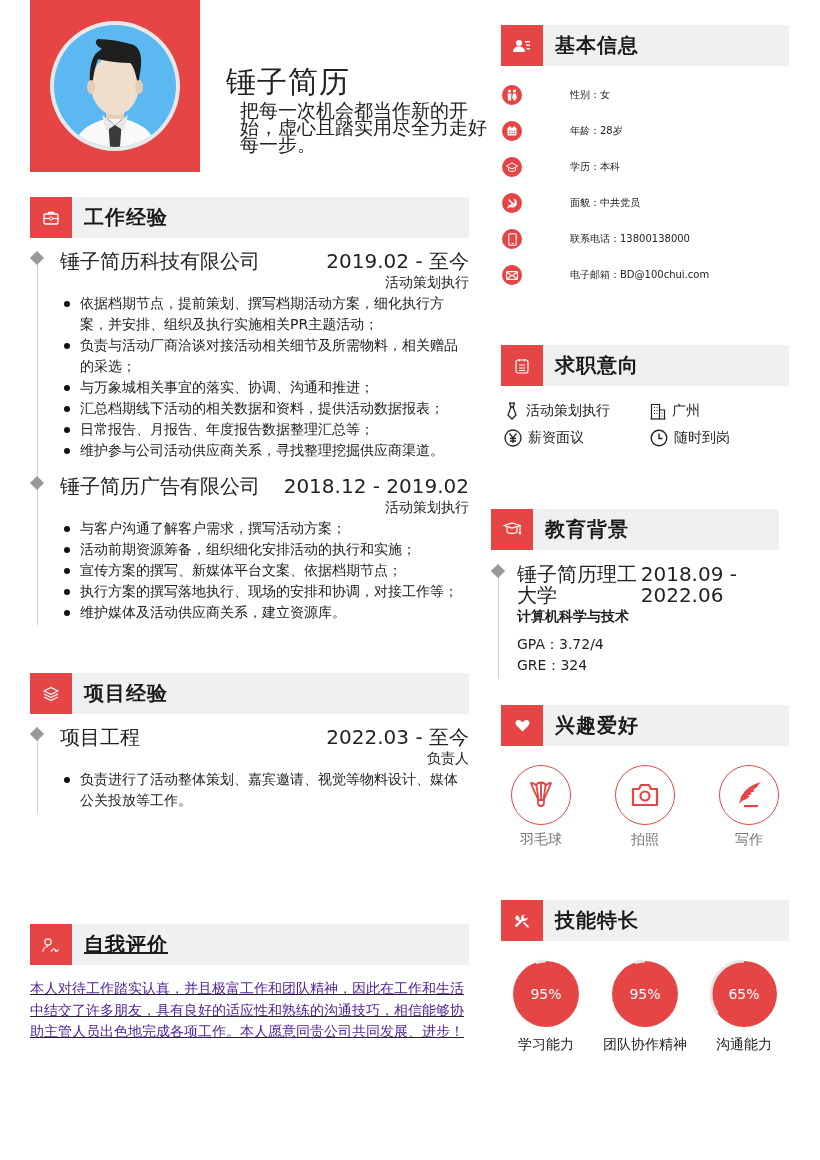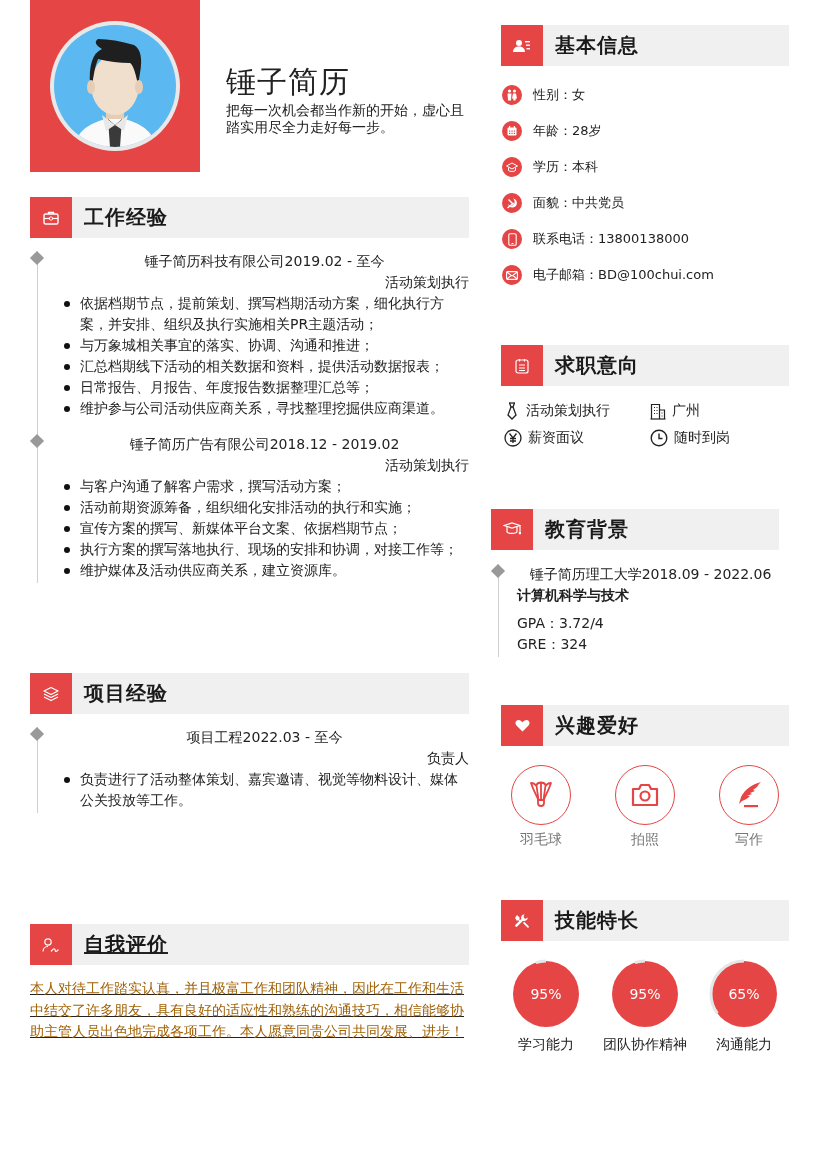--- a/index.html
+++ b/index.html
@@ -5,41 +5,41 @@
   * { box-sizing: border-box; margin: 0; padding: 0; }
   html, body { width: 820px; height: 1160px; background: #fff; overflow: hidden; }
   body { font-family: "DejaVu Sans", "Liberation Sans", sans-serif; color: #222; position: relative; font-size: 14px; }
 
   .abs { position: absolute; }
 
   
   .avatar-box { left: 30px; top: 0; width: 170px; height: 172px; background: #e54545; display:flex; align-items:center; justify-content:center; }
   .avatar-circle { width: 130px; height: 130px; border-radius: 50%; background: #e8e8e8; display:flex; align-items:center; justify-content:center; }
   .name { left: 226px; top: 62px; font-size: 30px; color: #222; font-weight: normal; letter-spacing: 1px; }
-  .motto { left: 226px; top: 102px; width: 250px; font-size: 14px; line-height: 17px; color: #222; font-family: Liberation Serif, serif; }
+  .motto { left: 240px; top: 102px; width: 250px; font-size: 19px; line-height: 17px; color: #222; font-family: Liberation Serif, serif; }
 
   
   .sec-head { height: 41px; background: #f0f0f0; display: flex; align-items: center; }
   .sec-icon { width: 42px; height: 41px; background: #e54545; display:flex; align-items:center; justify-content:center; flex-shrink: 0; }
   .sec-title { font-size: 20px; font-weight: bold; color: #1a1a1a; margin-left: 12px; letter-spacing: 1px; }
 
   
   .timeline { border-left: 1px solid #cfcfcf; }
   .entry { position: relative; padding-left: 22px; }
   .entry .diamond { position: absolute; left: -6px; top: 2px; width: 10px; height: 10px; background: #999; transform: rotate(45deg); }
-  .row { display: flex; justify-content: center; font-size: 14px; line-height: 21px; }
+  .row { display: flex; justify-content: space-between; font-size: 20px; line-height: 21px; }
   .sub-right { text-align: right; font-size: 14px; line-height: 21px; }
   ul.bullets { list-style: none; margin-top: 0; }
   ul.bullets li { position: relative; padding-left: 20px; font-size: 14px; line-height: 21px; }
   ul.bullets li::before { content: ""; position: absolute; left: 4px; top: 8px; width: 6px; height: 6px; border-radius: 50%; background: #111; }
 
-  .text-block { font-size: 14px; line-height: 21.5px; color: #a16207; }
-
-  
-  .info-item { display:flex; align-items:center; height: 36px; font-size: 13px; }
+  .text-block { font-size: 14px; line-height: 21.5px; color: #4c1d95; }
+
+  
+  .info-item { display:flex; align-items:center; height: 36px; font-size: 10px; gap: 37px; }
   .info-ic { width: 20px; height: 20px; border-radius: 50%; background: #e54545; display:flex; align-items:center; justify-content:center; margin-right: 11px; margin-left: 1px; }
 
   
   .intent { display: grid; grid-template-columns: 146px 146px; row-gap: 9px; font-size: 14px; }
   .intent-item { display:flex; align-items:center; }
   .intent-item svg { margin-right: 6px; }
 
   
   .hobby { width: 60px; text-align: center; }
   .hobby-circle { width: 60px; height: 60px; border-radius: 50%; border: 1.5px solid #e54545; display:flex; align-items:center; justify-content:center; margin: 0 auto; }
@@ -96,20 +96,21 @@
   <div class="timeline" style="margin-left:7px; margin-top:13px; padding-bottom:2px;">
     <div class="entry">
       <div class="diamond"></div>
       <div class="row">
         <span>锤子简历科技有限公司</span>
         <span>2019.02 - 至今</span>
       </div>
       <div class="sub-right">活动策划执行</div>
       <ul class="bullets">
         <li>依据档期节点，提前策划、撰写档期活动方案，细化执行方案，并安排、组织及执行实施相关PR主题活动；</li>
+        <li>负责与活动厂商洽谈对接活动相关细节及所需物料，相关赠品的采选；</li>
         <li>与万象城相关事宜的落实、协调、沟通和推进；</li>
         <li>汇总档期线下活动的相关数据和资料，提供活动数据报表；</li>
         <li>日常报告、月报告、年度报告数据整理汇总等；</li>
         <li>维护参与公司活动供应商关系，寻找整理挖掘供应商渠道。</li>
       </ul>
     </div>
     <div class="entry" style="margin-top:15px;">
       <div class="diamond"></div>
       <div class="row">
         <span>锤子简历广告有限公司</span>

